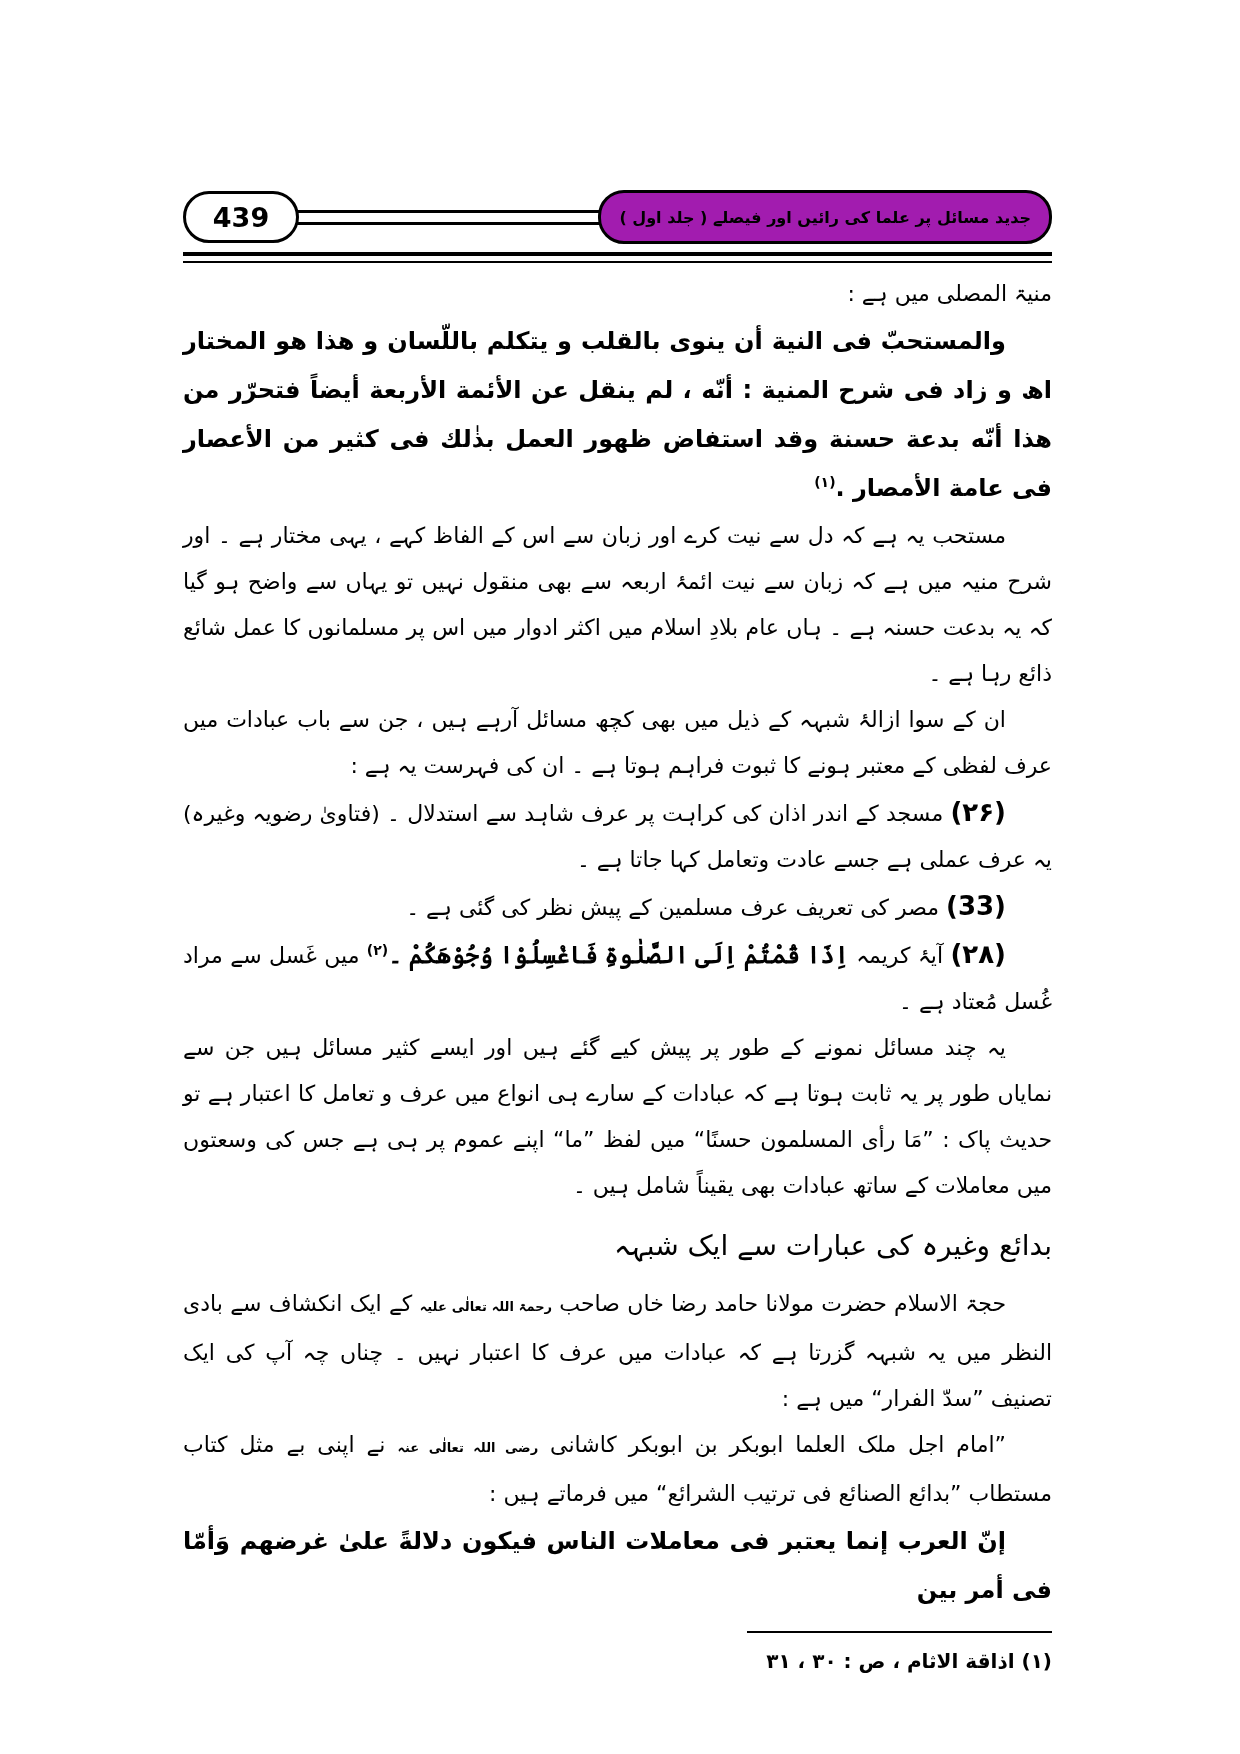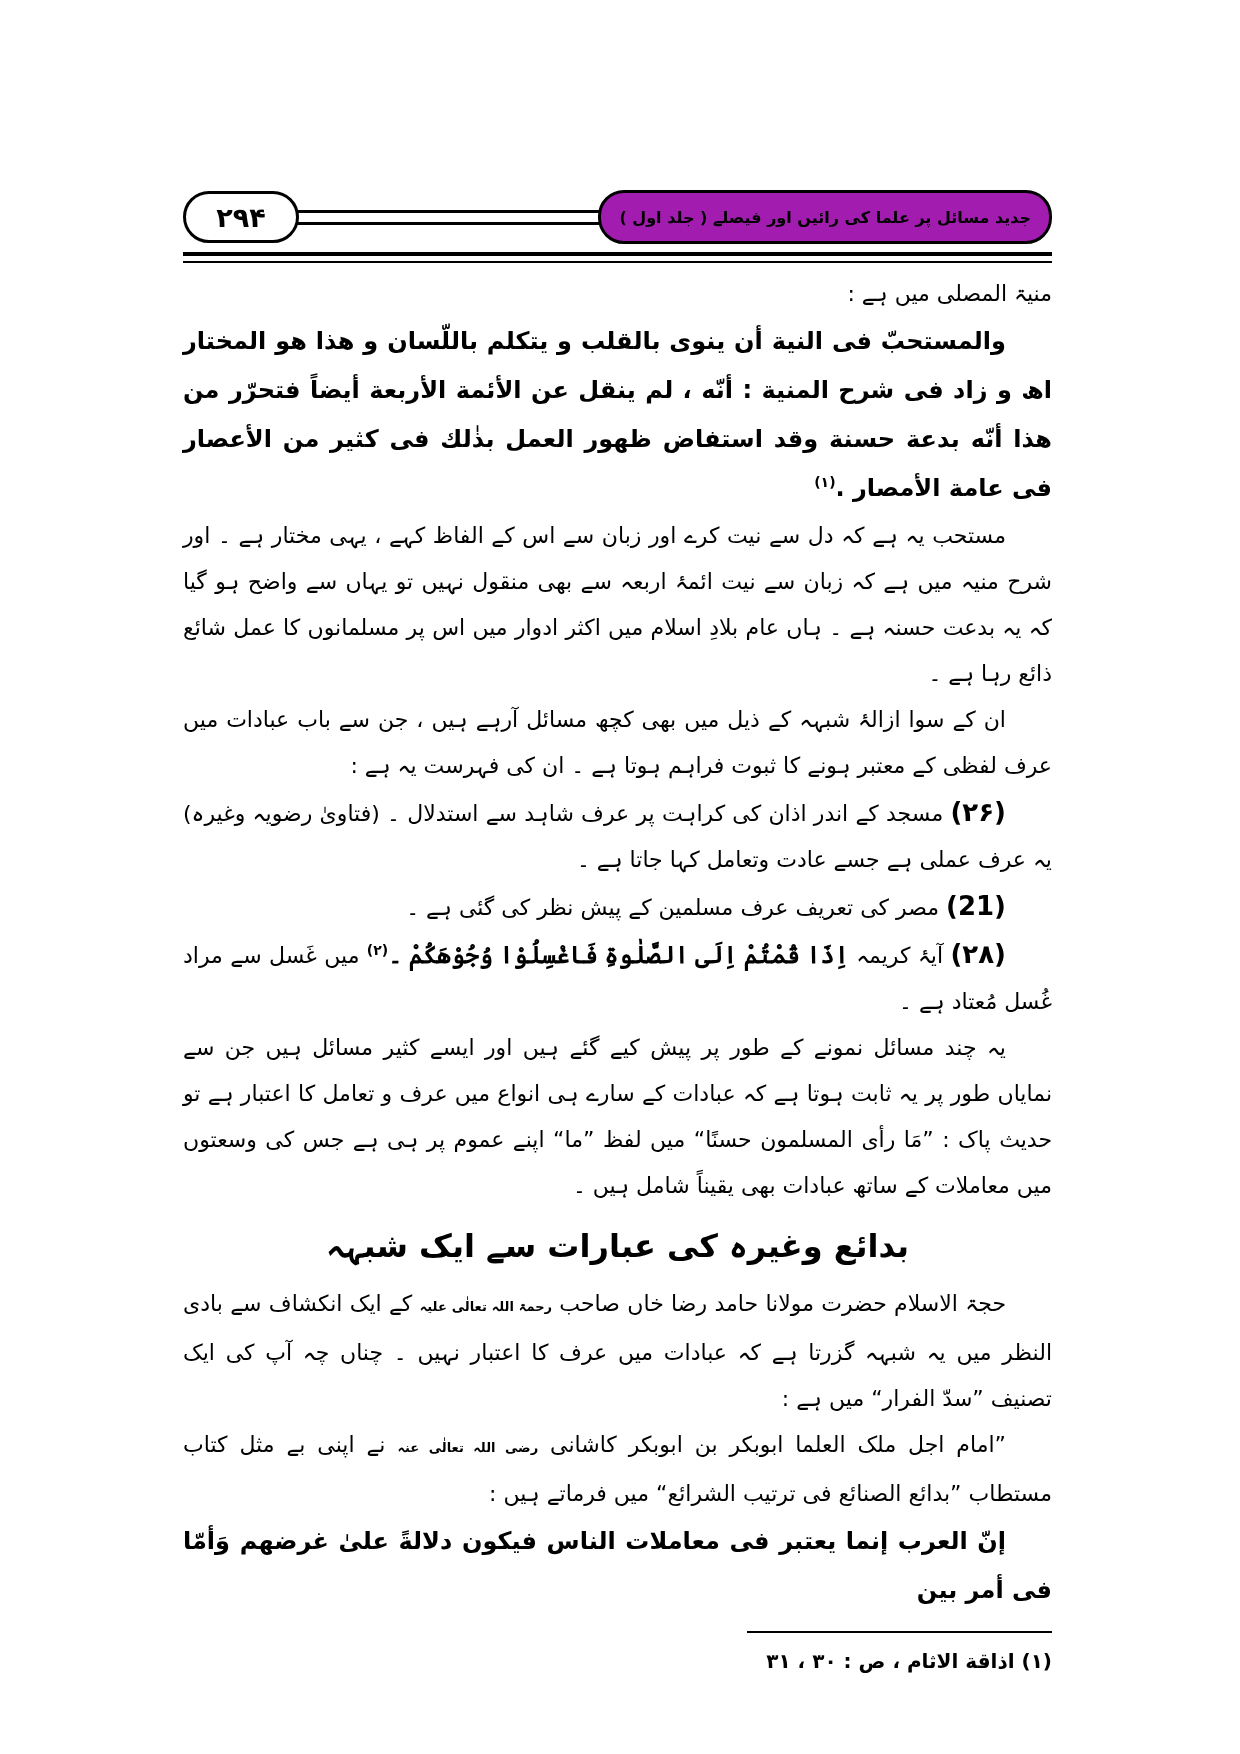--- a/index.html
+++ b/index.html
@@ -28,57 +28,57 @@
     font-size:16px;font-weight:bold;padding:1px 18px;background:#a21caf;position:relative;z-index:1;
   }
   .rule-double{margin-top:8px;height:5px;border-top:4px solid #000;border-bottom:2px solid #000;}
 
   
   .body-text{direction:rtl;margin-top:8px;}
   .para{font-size:22px;line-height:46px;text-align:justify;}
   .para.indent{text-indent:46px;}
   .para.arabic{font-weight:bold;font-size:24px;line-height:49px;}
   .para.heading{
-    font-weight:bold;font-size:32px;line-height:62px;text-align:center;
+    font-weight:normal;font-size:28px;line-height:62px;
     text-indent:0;margin:6px 0 4px 0;
   }
   .num{font-weight:bold;font-size:26px;}
   .arabic-inline{font-weight:bold;font-size:24px;font-family:Liberation Serif, serif;}
   .sup{vertical-align:super;font-size:14px;font-weight:bold;line-height:0;}
   .honorific{font-size:13px;font-weight:bold;}
 
   
   .footnotes{direction:rtl;margin-top:16px;}
   .footnote-sep{width:305px;height:2px;background:#000;margin-bottom:8px;}
   .footnote{font-size:20px;line-height:40px;text-align:right;font-weight:bold;}
 </style>
 </head>
 <body>
 
 <div class="page">
   <div class="content">
 
     <div class="header-row">
       <div class="page-badge">
-        <span>۲۹۴</span>
+        <span>439</span>
       </div>
       <div class="header-connector"></div>
       <div class="title-oval">
         <span>جدید مسائل پر علما کی رائیں اور فیصلے ( جلد اول )</span>
       </div>
     </div>
     <div class="rule-double"></div>
 
     <div class="body-text">
         <div class="para urdu"><span>منیۃ المصلی میں ہے :</span></div>
         <div class="para arabic indent"><span>والمستحبّ فى النية أن ينوى بالقلب و يتكلم باللّسان و هذا هو المختار اھ و زاد فى شرح المنية : أنّه ، لم ينقل عن الأئمة الأربعة أيضاً فتحرّر من هذا أنّه بدعة حسنة وقد استفاض ظهور العمل بذٰلك فى كثير من الأعصار فى عامة الأمصار .</span><span class="sup">(۱)</span></div>
         <div class="para urdu indent"><span>مستحب یہ ہے کہ دل سے نیت کرے اور زبان سے اس کے الفاظ کہے ، یہی مختار ہے ۔ اور شرح منیہ میں ہے کہ زبان سے نیت ائمۂ اربعہ سے بھی منقول نہیں تو یہاں سے واضح ہو گیا کہ یہ بدعت حسنہ ہے ۔ ہاں عام بلادِ اسلام میں اکثر ادوار میں اس پر مسلمانوں کا عمل شائع ذائع رہا ہے ۔</span></div>
         <div class="para urdu indent"><span>ان کے سوا ازالۂ شبہہ کے ذیل میں بھی کچھ مسائل آرہے ہیں ، جن سے باب عبادات میں عرف لفظی کے معتبر ہونے کا ثبوت فراہم ہوتا ہے ۔ ان کی فہرست یہ ہے :</span></div>
         <div class="para urdu indent"><span class="num">(۲۶)</span><span> مسجد کے اندر اذان کی کراہت پر عرف شاہد سے استدلال ۔ (فتاویٰ رضویہ وغیرہ) یہ عرف عملی ہے جسے عادت وتعامل کہا جاتا ہے ۔</span></div>
-        <div class="para urdu indent"><span class="num">(21)</span><span> مصر کی تعریف عرف مسلمین کے پیش نظر کی گئی ہے ۔</span></div>
+        <div class="para urdu indent"><span class="num">(33)</span><span> مصر کی تعریف عرف مسلمین کے پیش نظر کی گئی ہے ۔</span></div>
         <div class="para urdu indent"><span class="num">(۲۸)</span><span> آیۂ کریمہ </span><span class="arabic-inline">اِذَا قُمْتُمْ اِلَى الصَّلٰوةِ فَاغْسِلُوْا وُجُوْهَكُمْ ۔</span><span class="sup">(۲)</span><span> میں غَسل سے مراد غُسل مُعتاد ہے ۔</span></div>
         <div class="para urdu indent"><span>یہ چند مسائل نمونے کے طور پر پیش کیے گئے ہیں اور ایسے کثیر مسائل ہیں جن سے نمایاں طور پر یہ ثابت ہوتا ہے کہ عبادات کے سارے ہی انواع میں عرف و تعامل کا اعتبار ہے تو حدیث پاک : ”مَا رأی المسلمون حسنًا“ میں لفظ ”ما“ اپنے عموم پر ہی ہے جس کی وسعتوں میں معاملات کے ساتھ عبادات بھی یقیناً شامل ہیں ۔</span></div>
         <div class="para heading"><span>بدائع وغیرہ کی عبارات سے ایک شبہہ</span></div>
         <div class="para urdu indent"><span>حجۃ الاسلام حضرت مولانا حامد رضا خاں صاحب </span><span class="honorific">رحمۃ اللہ تعالٰی علیہ</span><span> کے ایک انکشاف سے بادی النظر میں یہ شبہہ گزرتا ہے کہ عبادات میں عرف کا اعتبار نہیں ۔ چناں چہ آپ کی ایک تصنیف ”سدّ الفرار“ میں ہے :</span></div>
         <div class="para urdu indent"><span>”امام اجل ملک العلما ابوبکر بن ابوبکر کاشانی </span><span class="honorific">رضی اللہ تعالٰی عنہ</span><span> نے اپنی بے مثل کتاب مستطاب ”بدائع الصنائع فی ترتیب الشرائع“ میں فرماتے ہیں :</span></div>
         <div class="para arabic indent"><span>إنّ العرب إنما يعتبر فى معاملات الناس فيكون دلالةً علىٰ غرضهم وَأمّا فى أمر بين</span></div>
       </div>
 
     <div class="footnotes">
       <div class="footnote-sep"></div>

